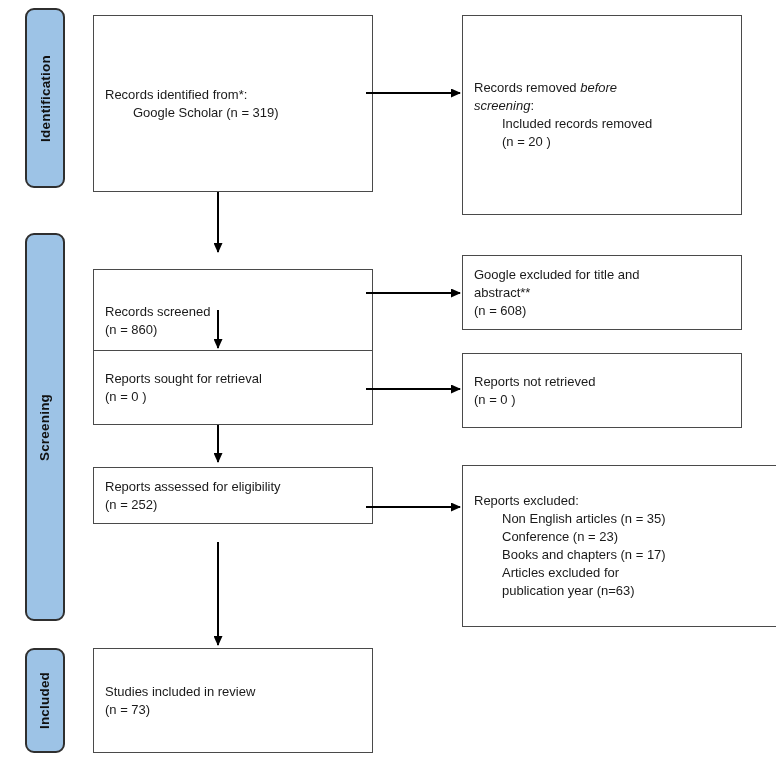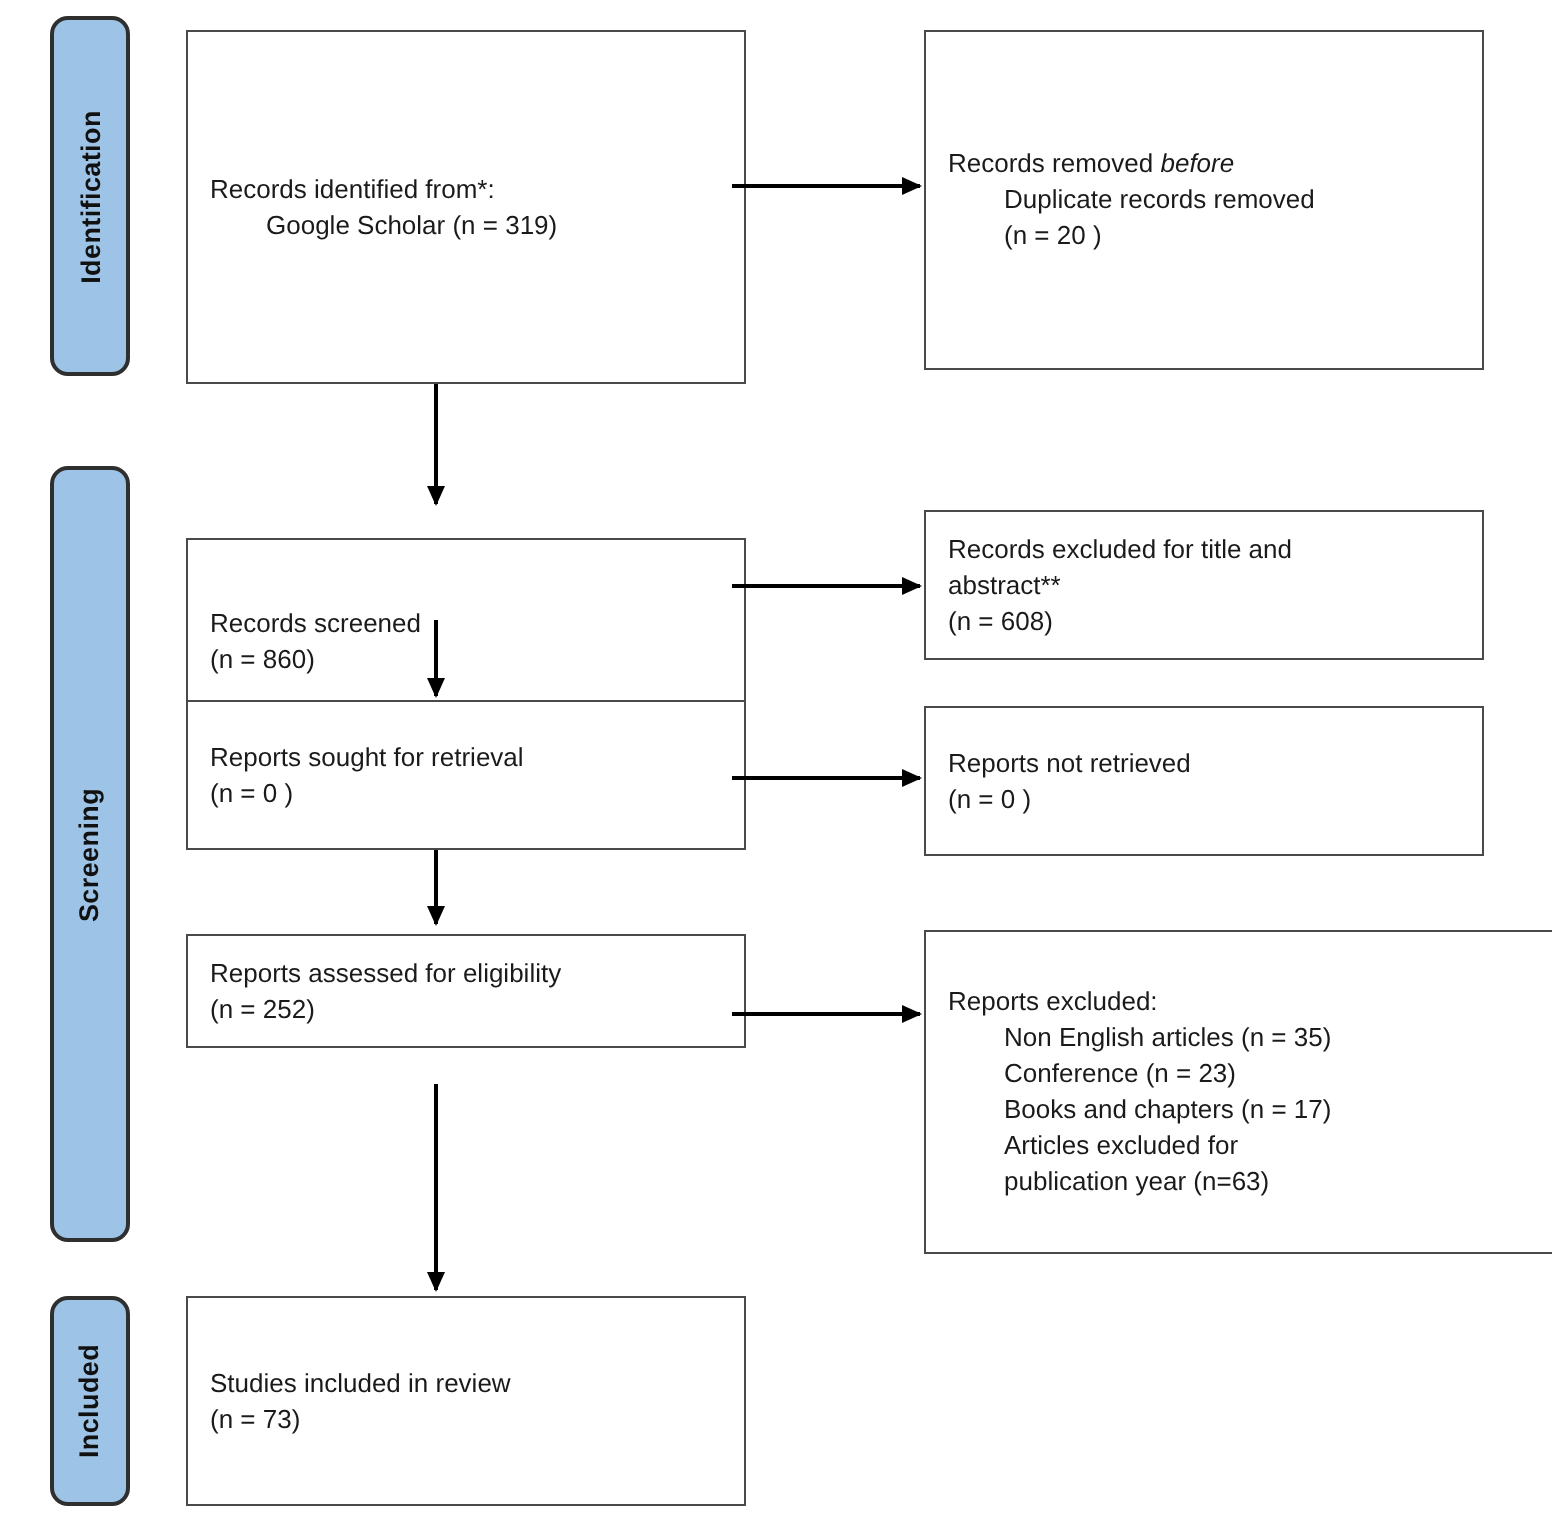--- a/index.html
+++ b/index.html
@@ -58,31 +58,32 @@
   <div class="box" style="left:93px;top:467px;width:280px;height:57px">
     <div class="line">Reports assessed for eligibility</div>
     <div class="line">(n = 252)</div>
   </div>
 
   <div class="box" style="left:93px;top:648px;width:280px;height:105px">
     <div class="line">Studies included in review</div>
     <div class="line">(n = 73)</div>
   </div>
 
-  <div class="box" style="left:462px;top:15px;width:280px;height:170px">
+  <div class="box" style="left:462px;top:15px;width:280px;height:200px">
     <div class="line">
       <span>Records removed</span>
       <i>before</i>
     </div>
-    <div class="line ind">Duplicate records removed</div>
+    <div class="line"><i>screening</i><span>:</span></div>
+    <div class="line ind">Included records removed</div>
     <div class="line ind">(n = 20 )</div>
   </div>
 
   <div class="box" style="left:462px;top:255px;width:280px;height:75px">
-    <div class="line">Records excluded for title and</div>
+    <div class="line">Google excluded for title and</div>
     <div class="line">abstract**</div>
     <div class="line">(n = 608)</div>
   </div>
 
   <div class="box" style="left:462px;top:353px;width:280px;height:75px">
     <div class="line">Reports not retrieved</div>
     <div class="line">(n = 0 )</div>
   </div>
 
   <div class="box" style="left:462px;top:465px;width:328px;height:162px">

